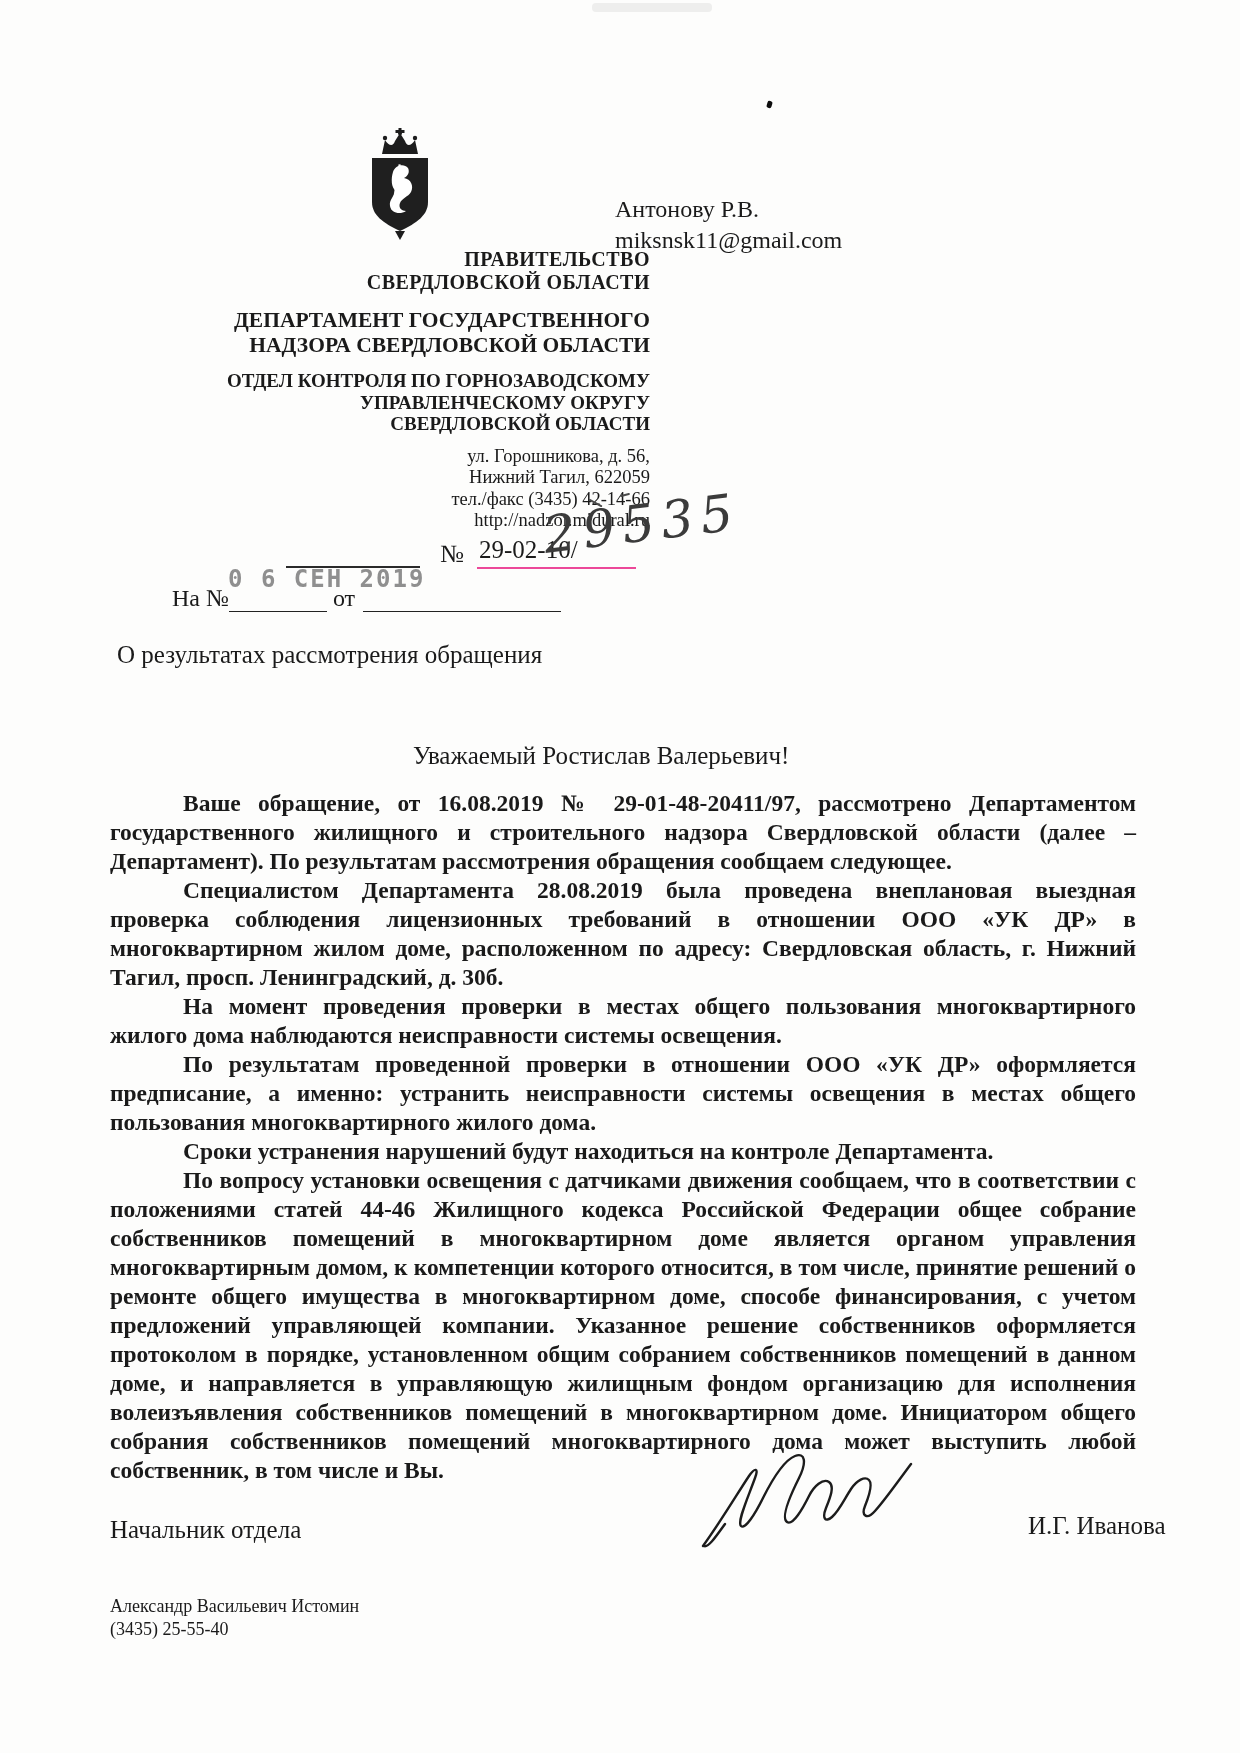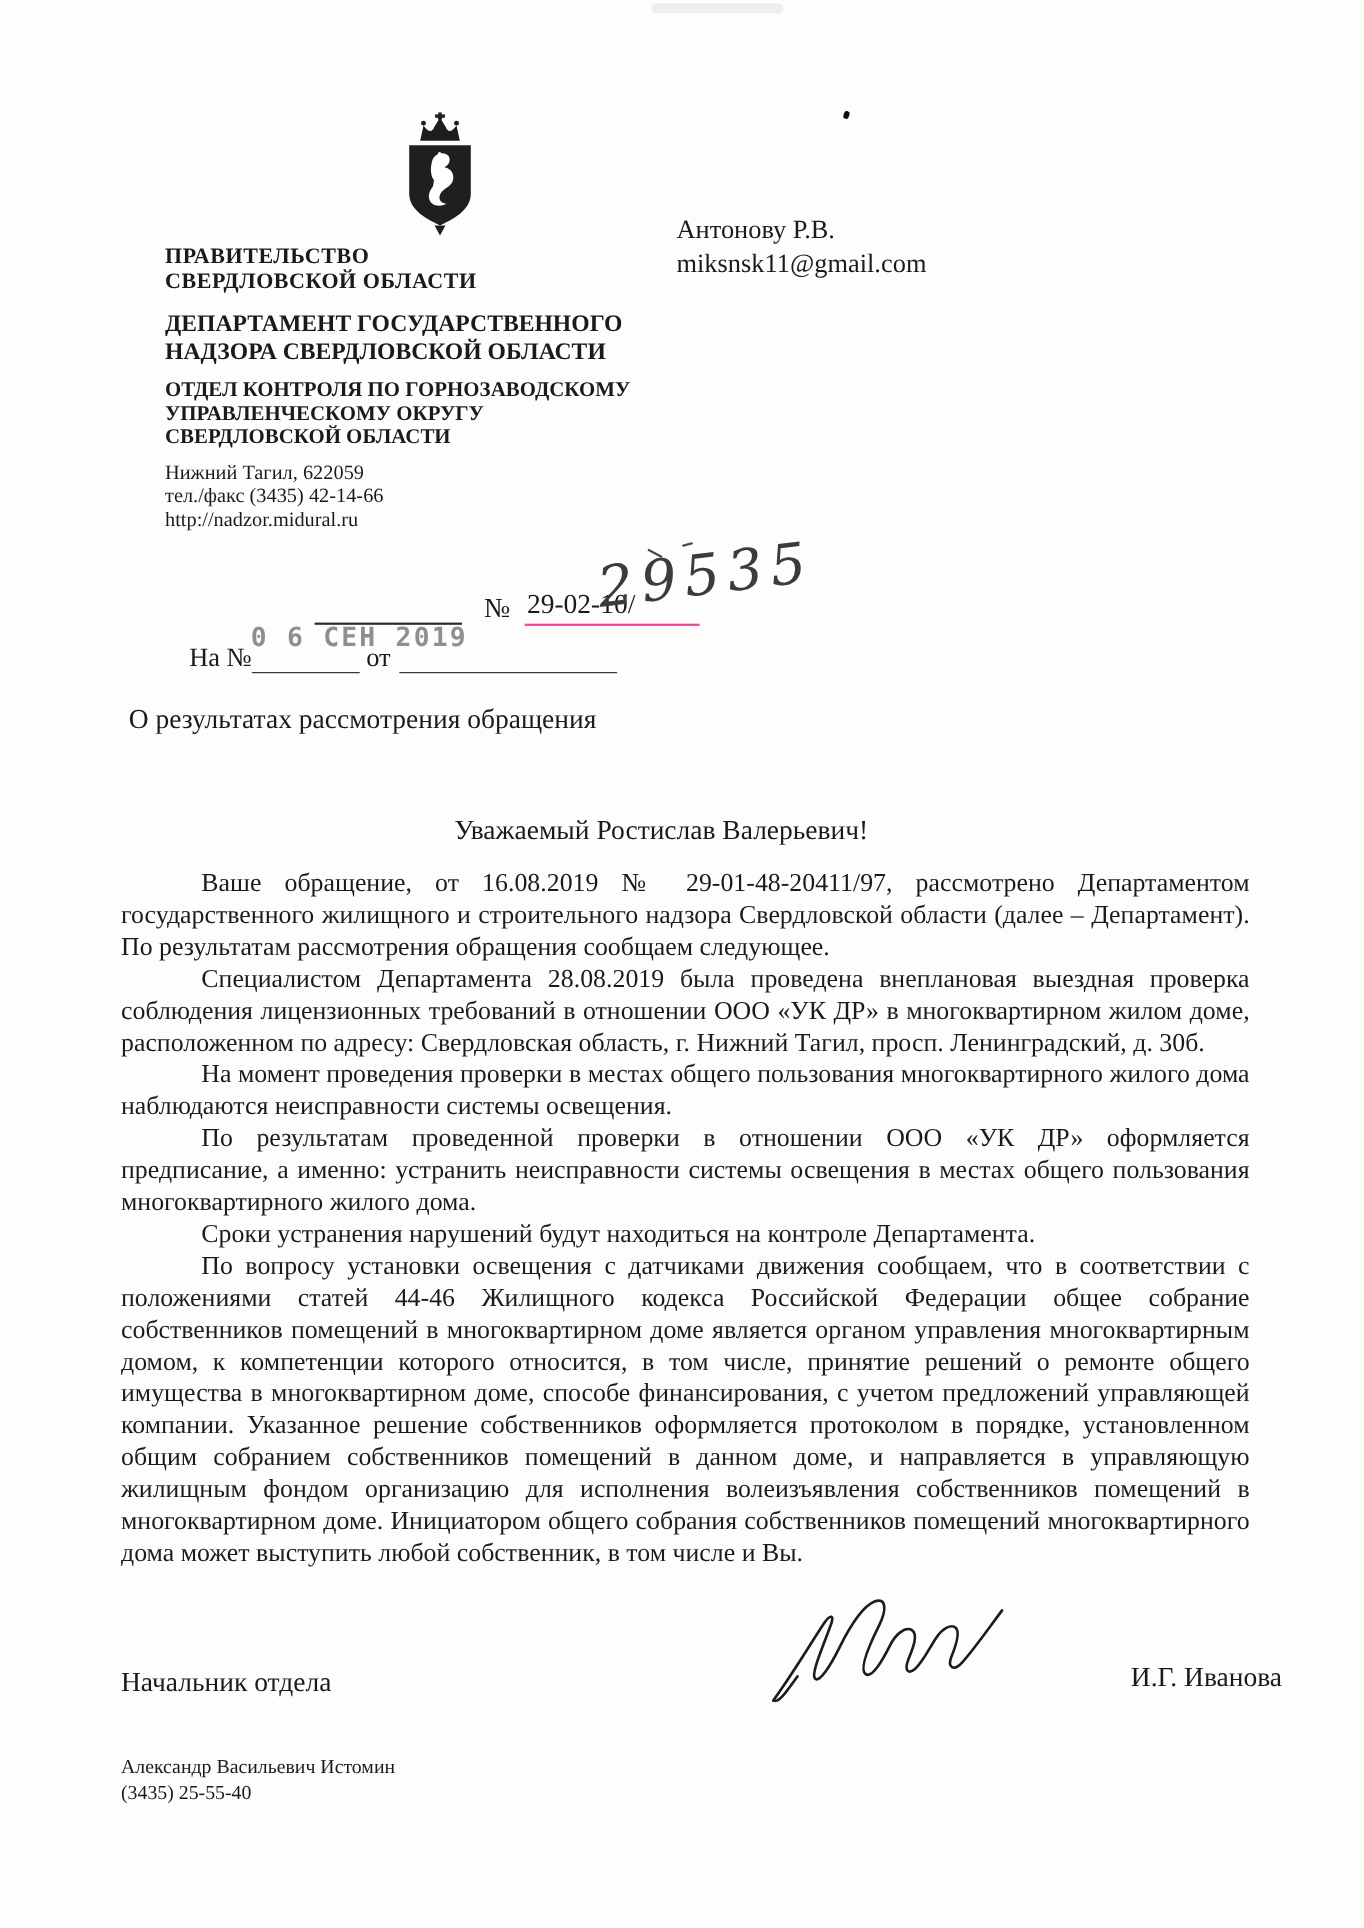--- a/index.html
+++ b/index.html
@@ -8,22 +8,22 @@
     width:1240px;height:1753px;
     margin:0 auto;
     background:#fdfdfc;
     font-family:"Liberation Serif", serif;
     color:#1a1a1a;
     overflow:hidden;
   }
   .abs{position:absolute;}
   
   .letterhead{
-    left:150px;top:102px;width:500px;
-    text-align:left;
+    left:150px;top:128px;width:500px;
+    text-align:right;
   }
   .arms{display:block;margin:0 auto 8px auto;}
   .gov-line{font-weight:bold;font-size:20px;line-height:23px;letter-spacing:.5px;}
   .dept-block{margin-top:14px;}
   .dept-line{font-weight:bold;font-size:21.5px;line-height:25px;}
   .otdel-block{margin-top:12px;}
   .otdel-line{font-weight:bold;font-size:19px;line-height:21.5px;}
   .addr-block{margin-top:11px;}
   .addr-line{font-size:18.5px;line-height:21.5px;}
   
@@ -56,21 +56,21 @@
   .blank-2{width:198px;margin-left:8px;}
   
   .subject{left:117px;top:641px;font-size:25px;}
   .salutation{left:413px;top:742px;font-size:25px;}
   
   .body-text{
     left:110px;top:789px;width:1026px;
     font-size:23.5px;line-height:29px;
     text-align:justify;
   }
-  .body-text p{margin:0;text-indent:73px;}
+  .body-text p{margin:0;text-indent:73px;font-weight:bold;}
   
   .sign-position{left:110px;top:1516px;font-size:25px;}
   .sign-svg{left:695px;top:1426px;}
   .sign-name{left:1028px;top:1512px;font-size:25px;}
   
   .executor{left:110px;top:1595px;font-size:18px;line-height:23px;}
   
   .artifact-dot{
     left:767px;top:101px;width:5px;height:7px;
     background:#0d0d0d;border-radius:2px;transform:rotate(18deg);
@@ -106,20 +106,21 @@
     <div class="dept-block">
       <div class="dept-line">ДЕПАРТАМЕНТ ГОСУДАРСТВЕННОГО</div>
       <div class="dept-line">НАДЗОРА СВЕРДЛОВСКОЙ ОБЛАСТИ</div>
     </div>
     <div class="otdel-block">
       <div class="otdel-line">ОТДЕЛ КОНТРОЛЯ ПО ГОРНОЗАВОДСКОМУ</div>
       <div class="otdel-line">УПРАВЛЕНЧЕСКОМУ ОКРУГУ</div>
       <div class="otdel-line">СВЕРДЛОВСКОЙ ОБЛАСТИ</div>
     </div>
     <div class="addr-block">
+      <div class="addr-line">ул. Горошникова, д. 56,</div>
       <div class="addr-line">Нижний Тагил, 622059</div>
       <div class="addr-line">тел./факс (3435) 42-14-66</div>
       <div class="addr-line">http://nadzor.midural.ru</div>
     </div>
   </div>
 
   <div class="abs recipient">
     <div>Антонову Р.В.</div>
     <div>miksnsk11@gmail.com</div>
   </div>

